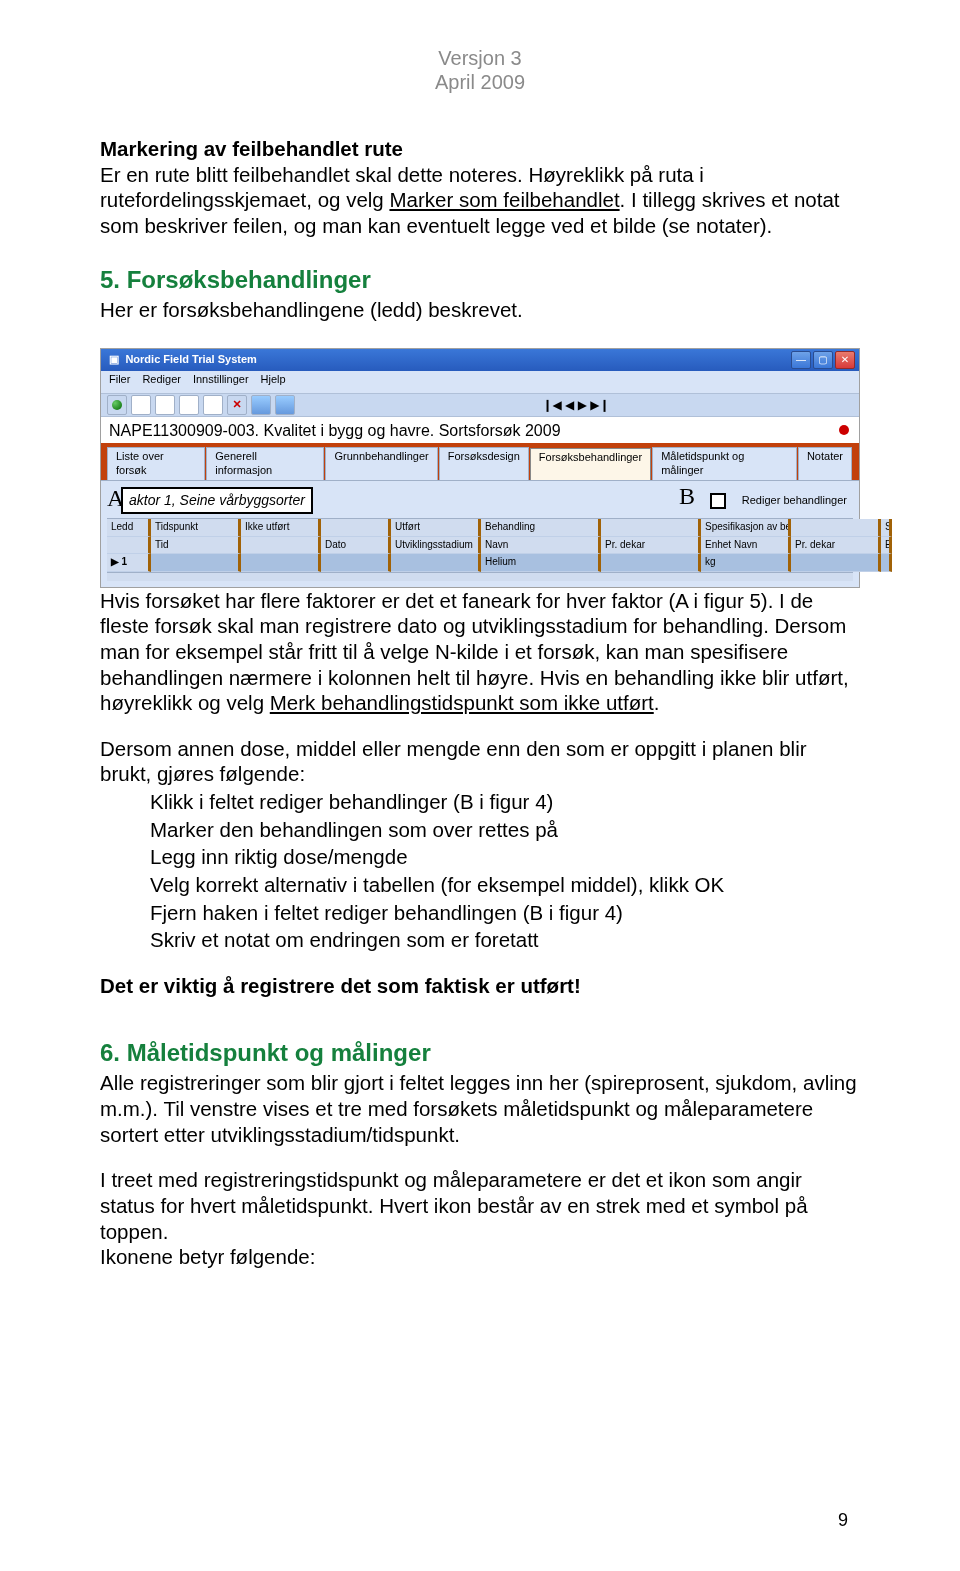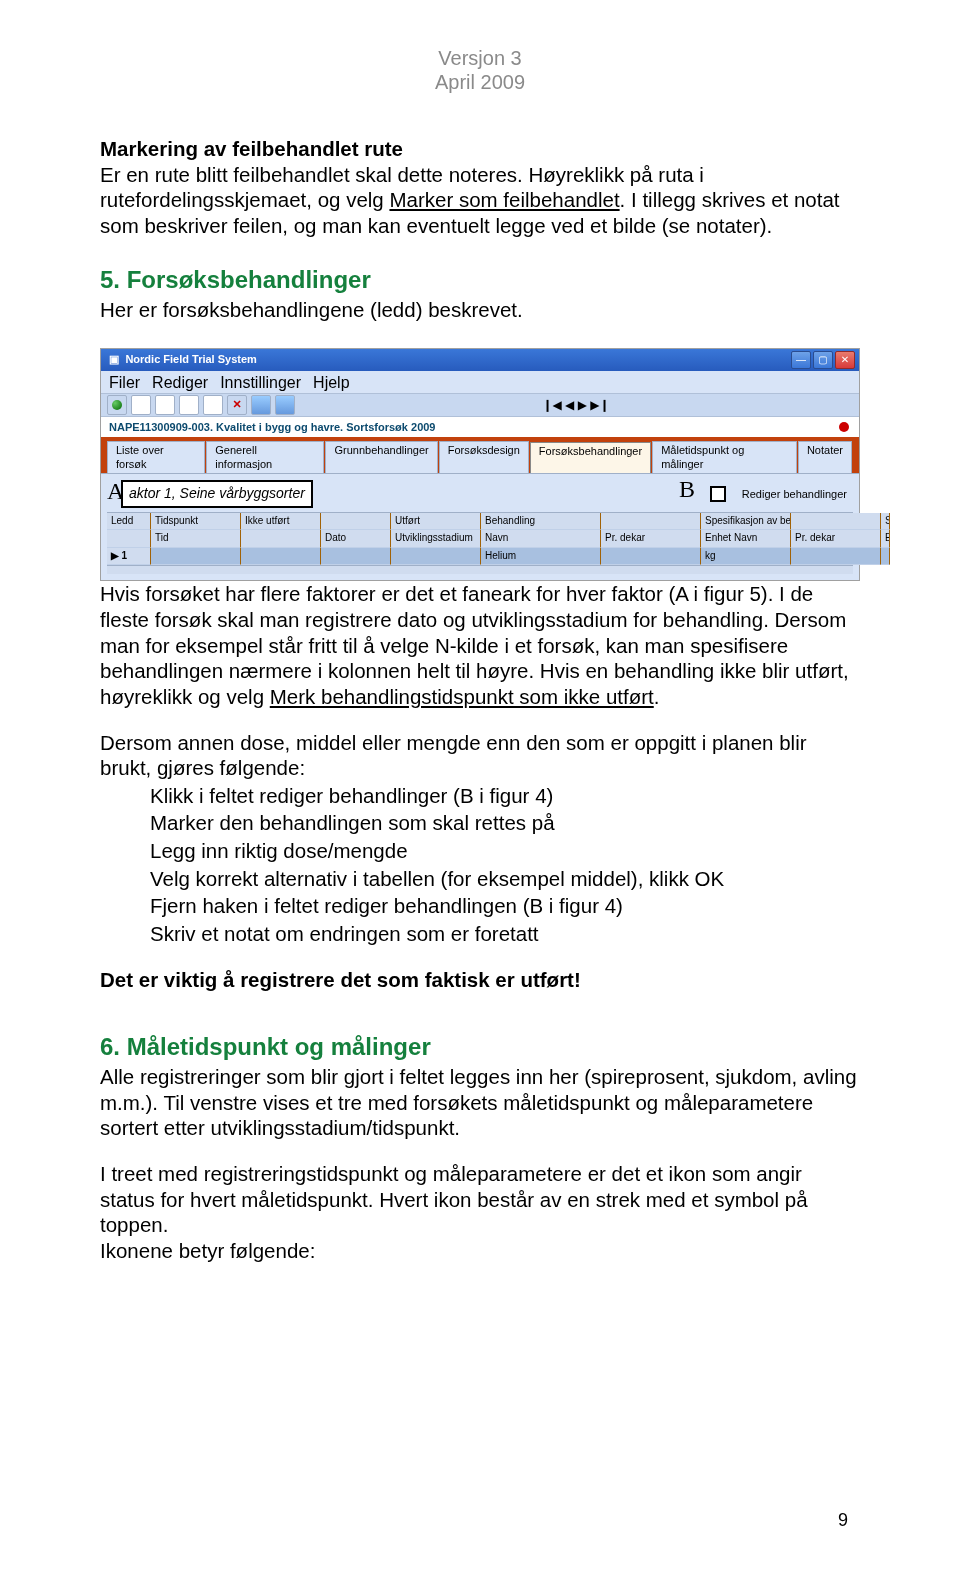--- a/index.html
+++ b/index.html
@@ -67,21 +67,21 @@
     display: flex; align-items: center; justify-content: center;
     color: #fff; font-size: 10px;
   }
   .win-btn.close { background: linear-gradient(#e87b6e, #d83a3a); border-color: #902a2a; }
   .menubar {
     background: #d8e4f7;
     height: 18px;
     display: flex;
     gap: 12px;
     padding: 2px 8px;
-    font-size: 16px;
+    font-size: 11px;
   }
   .toolbar {
     background: #c8d8f0;
     height: 22px;
     display: flex;
     align-items: center;
     gap: 4px;
     padding: 0 6px;
     border-top: 1px solid #b0c0d8;
     border-bottom: 1px solid #b0c0d8;
@@ -92,23 +92,23 @@
     border-radius: 2px;
     display: flex; align-items: center; justify-content: center;
   }
   .tbtn.green::before { content:""; width:10px; height:10px; border-radius:50%; background: radial-gradient(circle at 30% 30%, #6c6, #060); }
   .tbtn.page { background:#fff; }
   .tbtn.x { color:#c00; font-weight:bold; }
   .tbtn.blue { background:linear-gradient(#9cf,#69d); }
   .nav-spacer { flex: 1; }
   .nav-mid { display:flex; gap:8px; font-size:12px; }
   .crumb {
-    color: #0c4a6e;
-    font-weight: bold;
-    font-size: 11px;
+    color: #000000;
+    font-weight: normal;
+    font-size: 16px;
     padding: 4px 8px 2px 8px;
   }
   .crumb-row { display:flex; justify-content:space-between; align-items:center; padding-right:10px; }
   .red-dot { width:10px; height:10px; border-radius:50%; background:#c00; display:inline-block; }
   .tabs {
     display: flex;
     gap: 0;
     padding: 4px 6px 0 6px;
     background: #c2410c;
     font-size: 11px;
@@ -160,21 +160,21 @@
     width:12px; height:12px; border:2px solid #000; background:#fff;
   }
   .grid {
     margin-top: 4px;
     display:grid;
     grid-template-columns: 44px 90px 80px 70px 90px 120px 100px 90px 90px 1fr;
     font-size: 10px;
     background:#d8e4f7;
     border-top:1px solid #a0b0c8;
   }
-  .grid > div { border-right:1px solid #a16207; border-bottom:1px solid #c0d0e8; padding:2px 4px; white-space:nowrap; overflow:hidden; }
+  .grid > div { border-right:3px solid #a16207; border-bottom:1px solid #c0d0e8; padding:2px 4px; white-space:nowrap; overflow:hidden; }
   .ghead { background:#d0dcef; }
   .row2 { background:#a8c0e0; }
   .leddcell { background:#d0dcef; font-weight:bold; }
   .scroll-hint { height:8px; background:#d0dcef; border-top:1px solid #a0b0c8; }
 
   .pagenum { position:absolute; bottom:40px; right:112px; font-size:18px; }
 </style>
 </head>
 <body>
 
@@ -285,21 +285,21 @@
   </div>
 
 
   <div class="para">
     <span>Hvis forsøket har flere faktorer er det et faneark for hver faktor (A i figur 5). I de fleste forsøk skal man registrere dato og utviklingsstadium for behandling. Dersom man for eksempel står fritt til å velge N-kilde i et forsøk, kan man spesifisere behandlingen nærmere i kolonnen helt til høyre. Hvis en behandling ikke blir utført, høyreklikk og velg </span><span class="underline">Merk behandlingstidspunkt som ikke utført</span><span>.</span>
   </div>
 
   <div>Dersom annen dose, middel eller mengde enn den som er oppgitt i planen blir brukt, gjøres følgende:</div>
   <div class="indent-list">
     <div>Klikk i feltet rediger behandlinger (B i figur 4)</div>
-    <div>Marker den behandlingen som skal rettes på</div>
+    <div>Marker den behandlingen som over rettes på</div>
     <div>Legg inn riktig dose/mengde</div>
     <div>Velg korrekt alternativ i tabellen (for eksempel middel), klikk OK</div>
     <div>Fjern haken i feltet rediger behandlingen (B i figur 4)</div>
     <div>Skriv et notat om endringen som er foretatt</div>
   </div>
 
   <div class="bold para">Det er viktig å registrere det som faktisk er utført!</div>
 
   <div class="h2" style="margin-top:40px;">6. Måletidspunkt og målinger</div>
   <div class="para">Alle registreringer som blir gjort i feltet legges inn her (spireprosent, sjukdom, avling m.m.). Til venstre vises et tre med forsøkets måletidspunkt og måleparametere sortert etter utviklingsstadium/tidspunkt.</div>

